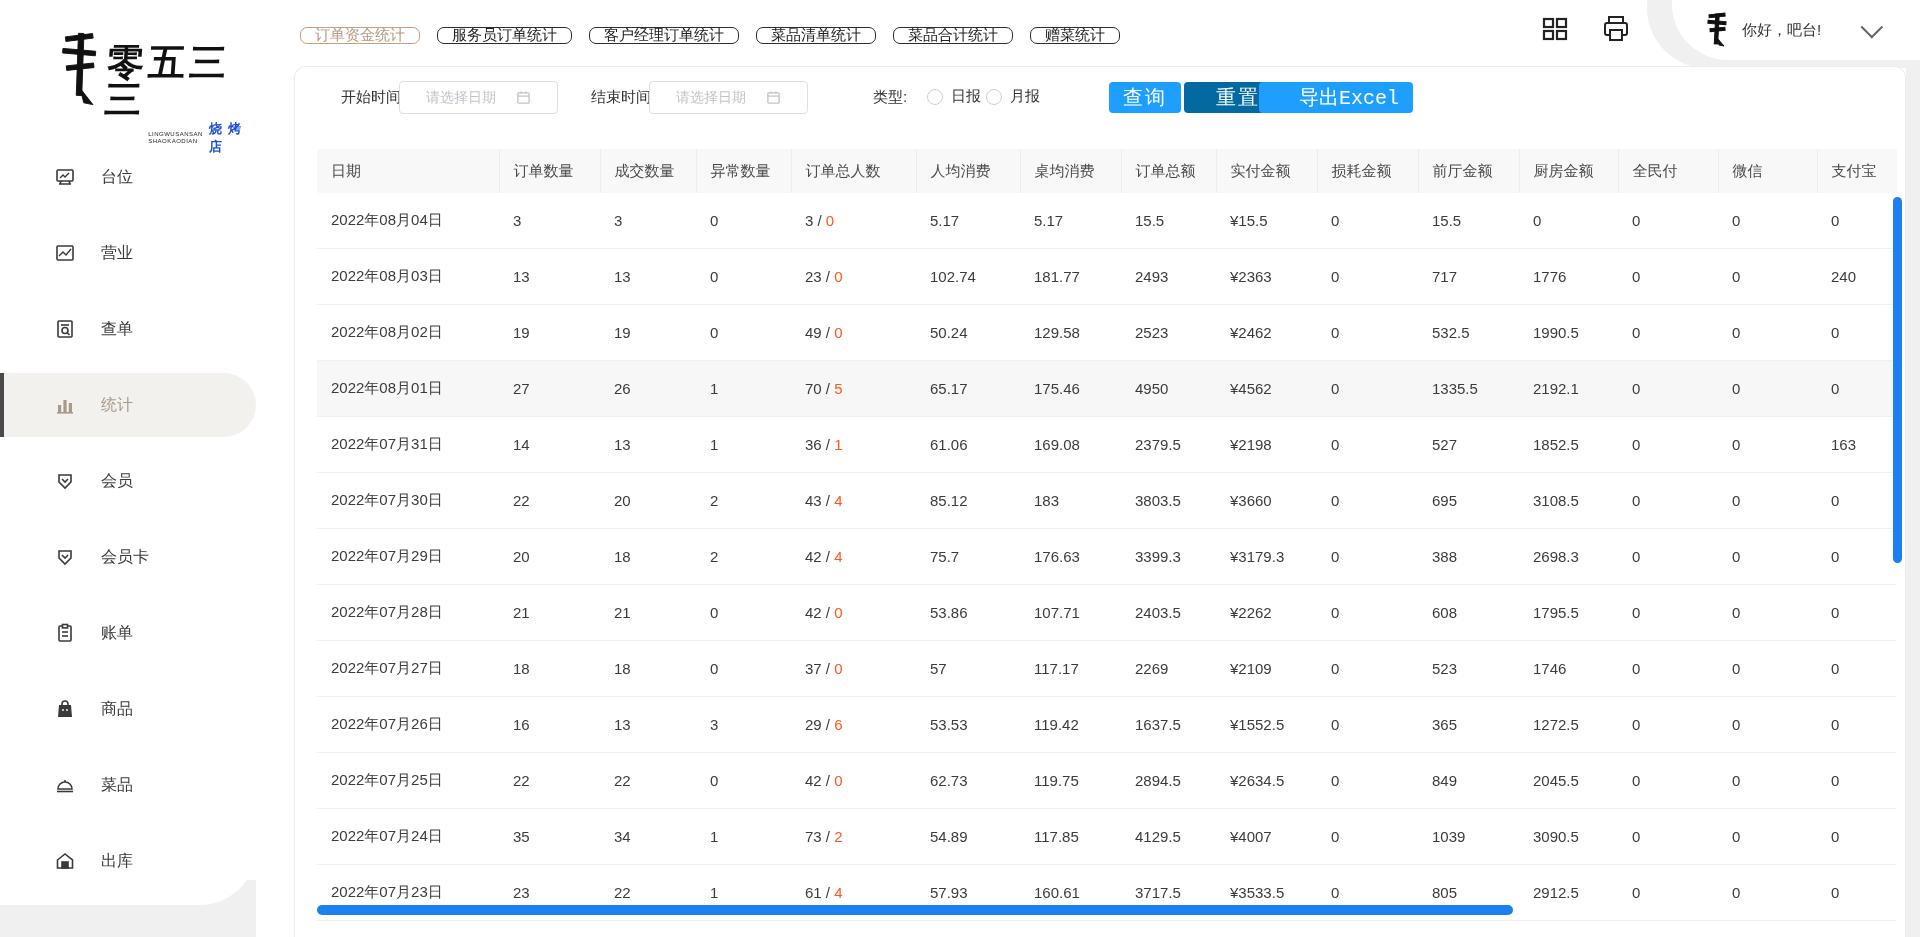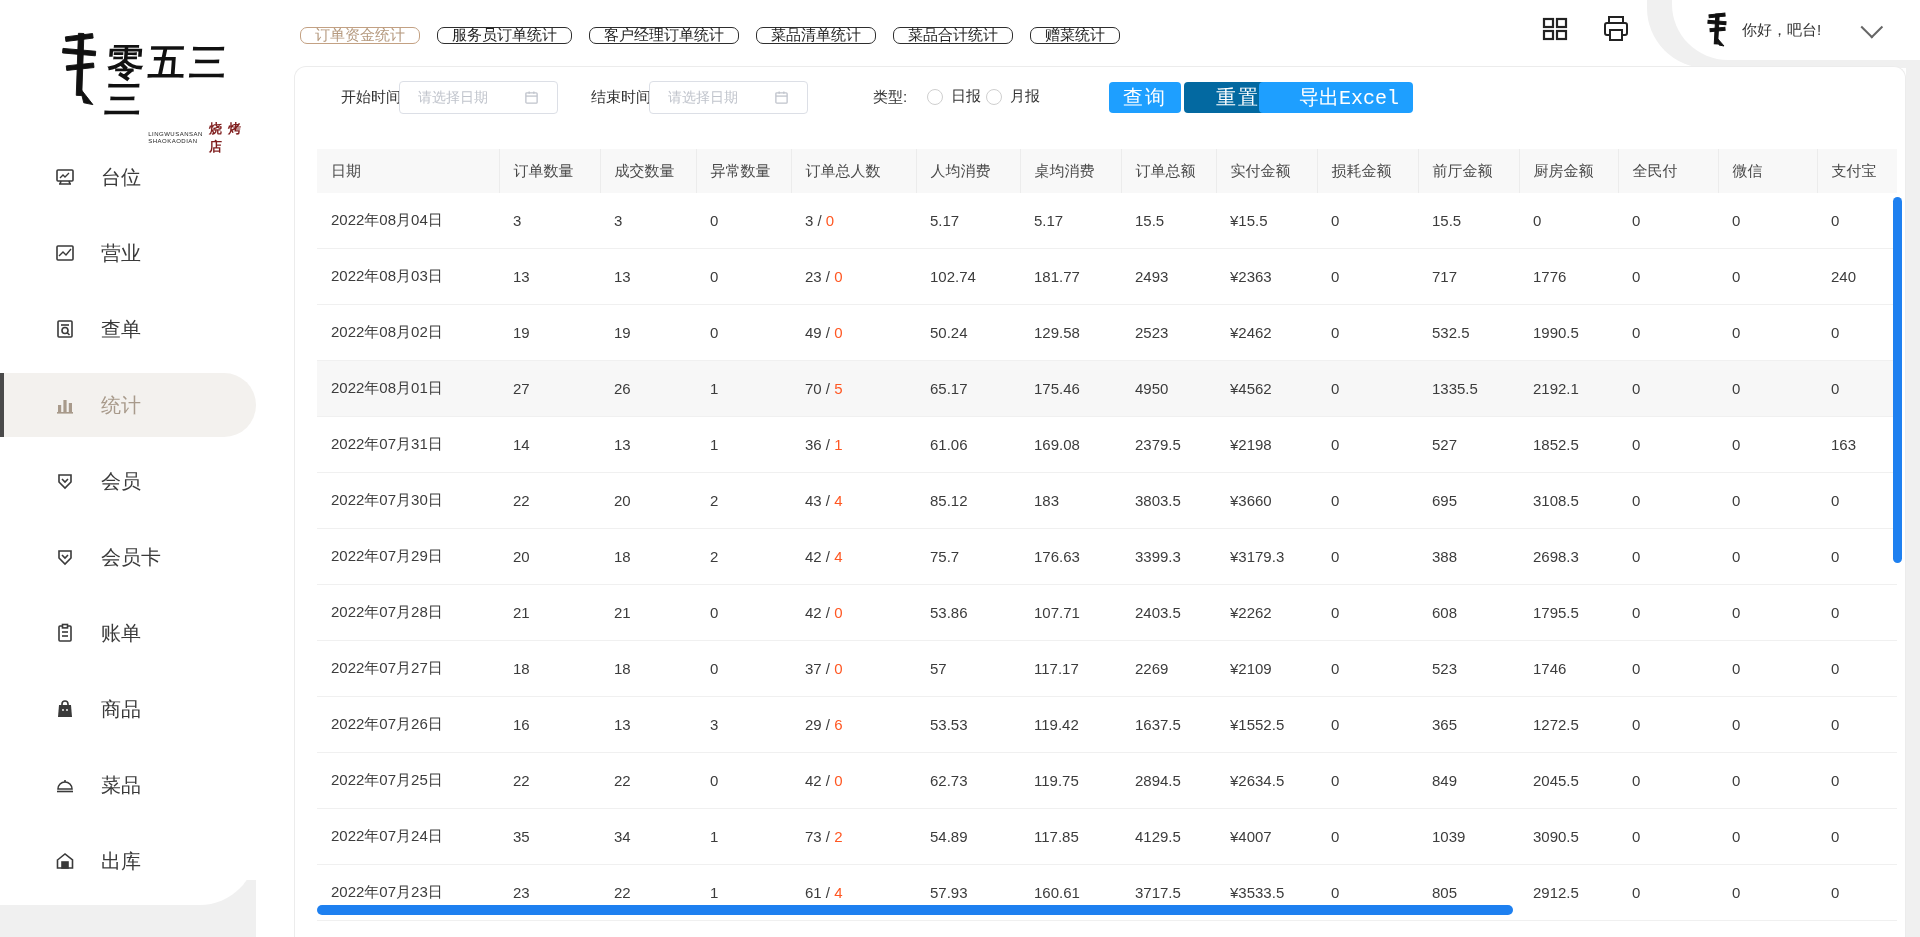--- a/index.html
+++ b/index.html
@@ -15,24 +15,24 @@
 
   
   .sidebar{position:absolute;left:0;top:0;width:256px;height:905px;background:#fff;border-bottom-right-radius:56px;z-index:5;}
   .logo{position:absolute;left:60px;top:26px;display:flex;align-items:flex-start;}
   .logo-mark{width:44px;height:86px;}
   .logo-body{margin-left:6px;margin-top:18px;}
   .logo-main{font-family:"DejaVu Serif",serif;font-weight:bold;font-size:37px;letter-spacing:4px;color:#111;
     transform:skewX(-4deg);line-height:1;}
   .logo-subrow{display:flex;align-items:center;margin-top:2px;margin-left:42px;}
   .logo-en{font-size:6px;line-height:7px;color:#222;letter-spacing:.5px;white-space:pre-line;}
-  .logo-sub{font-family:Liberation Sans, sans-serif;font-size:13px;font-weight:bold;color:#7f1d1d;letter-spacing:6px;margin-left:6px;}
+  .logo-sub{font-family:Liberation Sans, sans-serif;font-size:13px;font-weight:bold;color:#1d4ed8;letter-spacing:6px;margin-left:6px;}
   .nav{position:absolute;left:0;top:145px;width:256px;}
   .nav-item{position:relative;height:64px;margin-bottom:12px;display:flex;align-items:center;gap:26px;
-    padding-left:55px;box-sizing:border-box;font-size:20px;color:#3a3a3a;cursor:pointer;}
+    padding-left:55px;box-sizing:border-box;font-size:16px;color:#3a3a3a;cursor:pointer;}
   .nav-item .nicon{width:20px;height:20px;display:flex;align-items:center;justify-content:center;}
   .nav-item.active{background:#f3f1ee;border-radius:0 32px 32px 0;color:#a89a8b;}
   .nav-item.active::before{content:"";position:absolute;left:0;top:0;width:4px;height:100%;background:#4a4a4a;}
 
   
   .icon-btn{position:absolute;top:14px;width:30px;height:30px;cursor:pointer;}
   .user-mark{width:22px;height:36px;}
   .greeting{font-size:15px;color:#333;}
   .chevron{width:14px;height:14px;border-right:2px solid #666;border-bottom:2px solid #666;
     transform:rotate(45deg) translateY(-4px);margin-left:26px;}
@@ -41,21 +41,21 @@
   .tabs{position:absolute;left:300px;top:27px;display:flex;gap:17px;z-index:6;}
   .tab{height:17px;padding:0 14px;display:flex;align-items:center;border:1px solid #2e2e2e;border-radius:7px;
     background:#fff;font-size:15px;color:#222;cursor:pointer;white-space:nowrap;}
   .tab.active{border-color:#c3a183;color:#b5997e;}
 
   
   .panel{position:absolute;left:294px;top:66px;width:1612px;height:871px;background:#fff;
     border:1px solid #ececec;border-bottom:none;border-radius:12px 12px 0 0;box-sizing:border-box;z-index:4;}
   .f-label{position:absolute;top:21px;font-size:15px;color:#333;}
   .date-input{position:absolute;top:14px;width:159px;height:33px;border:1px solid #dcdfe6;border-radius:4px;
-    background:#fff;box-sizing:border-box;display:flex;align-items:center;padding:0 18px;cursor:text;}
+    background:#fff;box-sizing:border-box;display:flex;align-items:center;padding:0 26px;cursor:text;}
   .date-input .ph{flex:1;font-size:14px;color:#c0c4cc;}
   .radio{position:absolute;top:20px;display:flex;align-items:center;gap:8px;font-size:15px;color:#333;cursor:pointer;}
   .radio .dot{width:16px;height:16px;border:1px solid #cfcfcf;border-radius:50%;background:#fff;box-sizing:border-box;}
   .btn{position:absolute;top:15px;height:31px;border:none;border-radius:4px;color:#fff;font-size:20px;
     font-family:Liberation Mono, monospace;cursor:pointer;padding:0 14px;letter-spacing:2px;}
   .btn.blue{background:#1E9FFF;}
   .btn.red{background:#0369a1;padding-left:32px;}
   .btn.export{letter-spacing:0;padding-left:40px;}
 
   

